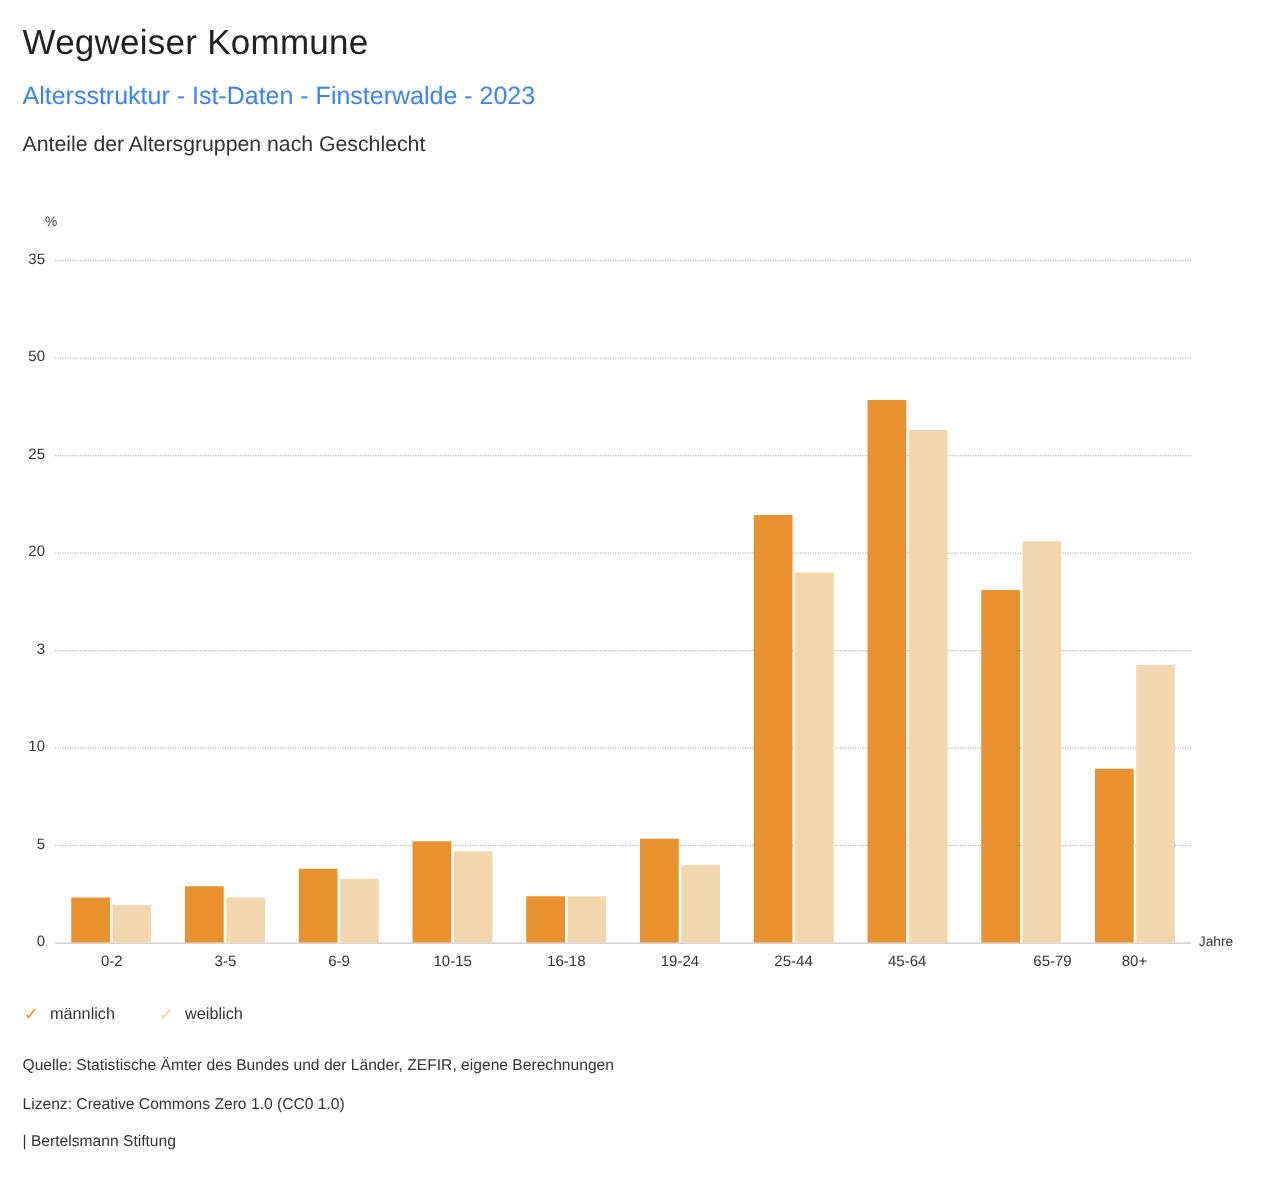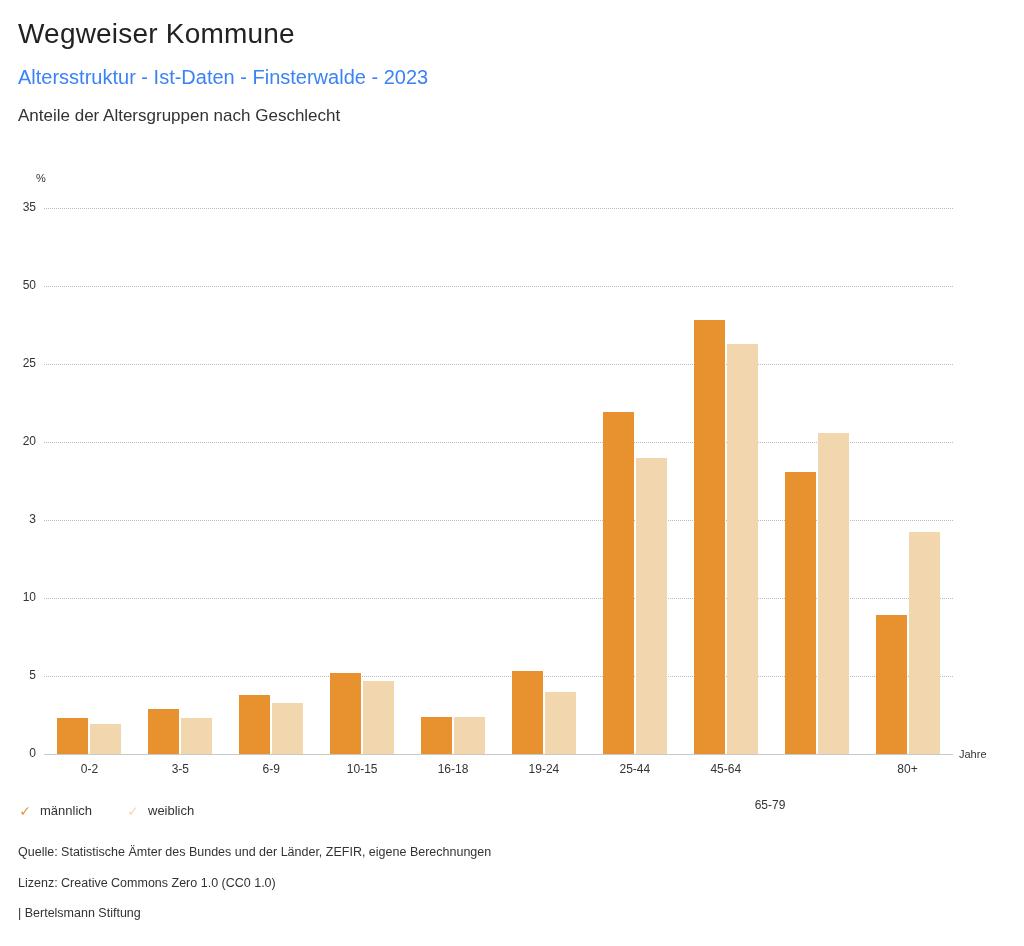--- a/index.html
+++ b/index.html
@@ -269,21 +269,21 @@
       </div>
     <div class="xlabels">
         <span style="left: 45.45px;">0-2</span>
         <span style="left: 136.35px;">3-5</span>
         <span style="left: 227.25px;">6-9</span>
         <span style="left: 318.15px;">10-15</span>
         <span style="left: 409.05px;">16-18</span>
         <span style="left: 499.95px;">19-24</span>
         <span style="left: 590.85px;">25-44</span>
         <span style="left: 681.75px;">45-64</span>
-        <span style="left: 726px; margin-top: 36px;">65-79</span>
+        <span style="left: 798px;">65-79</span>
         <span style="left: 863.55px;">80+</span>
       </div>
 
   </div>
 
   <div class="legend">
       <div class="legend-item" style="left: 0px;">
         <span class="check" style="color: rgb(232, 146, 47);">✓</span>
         <span>männlich</span>
       </div>

